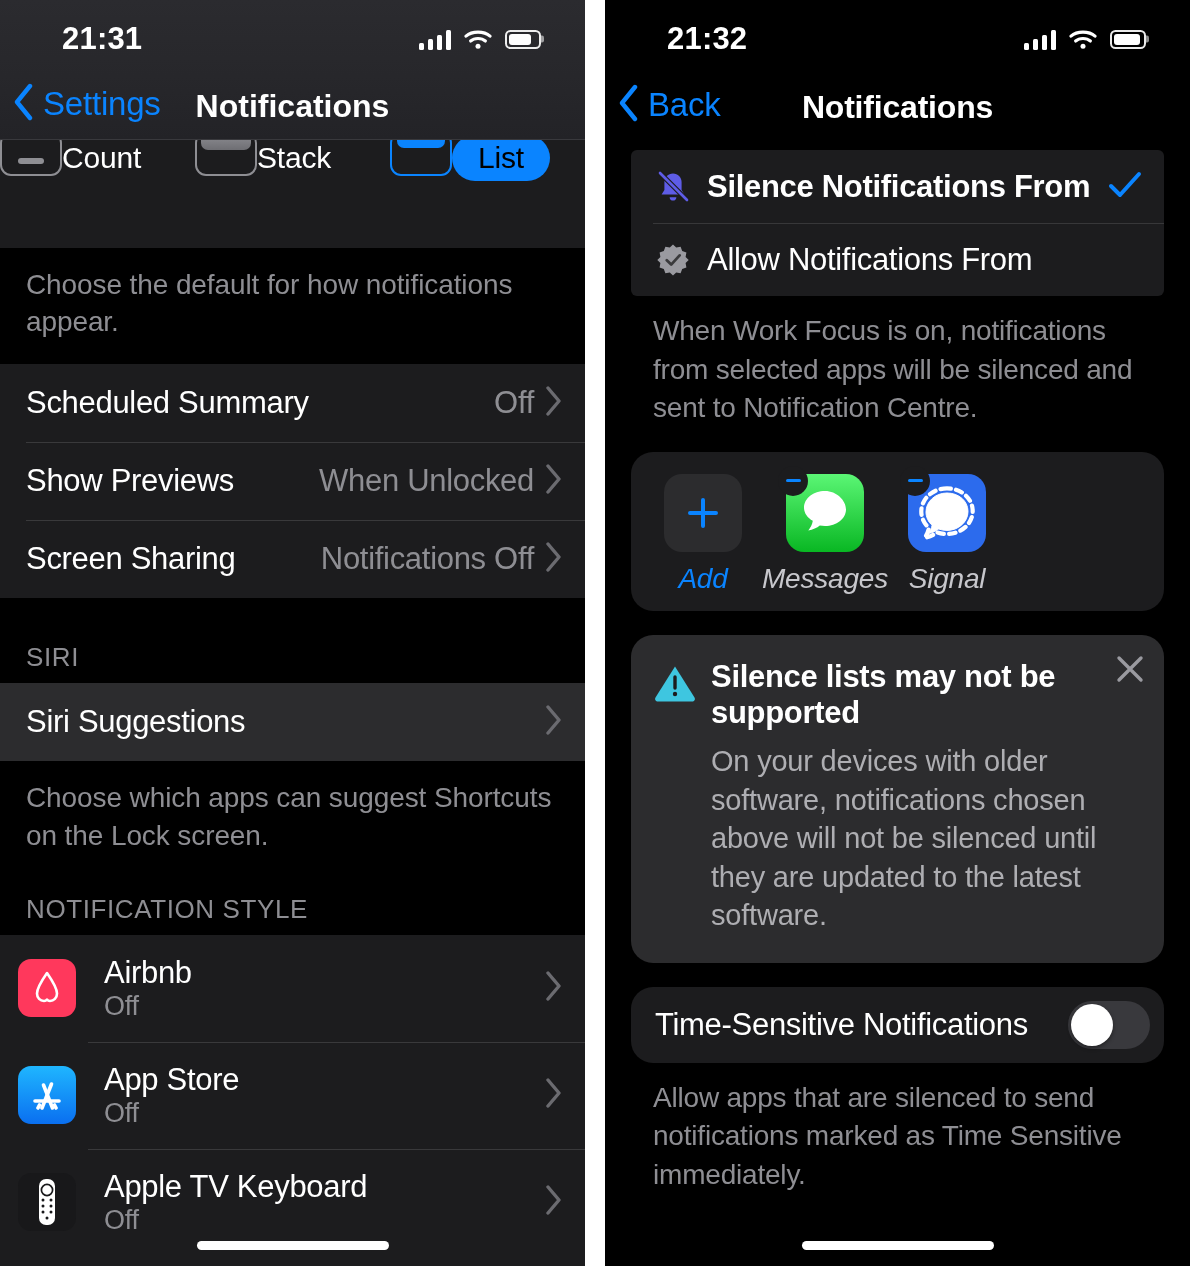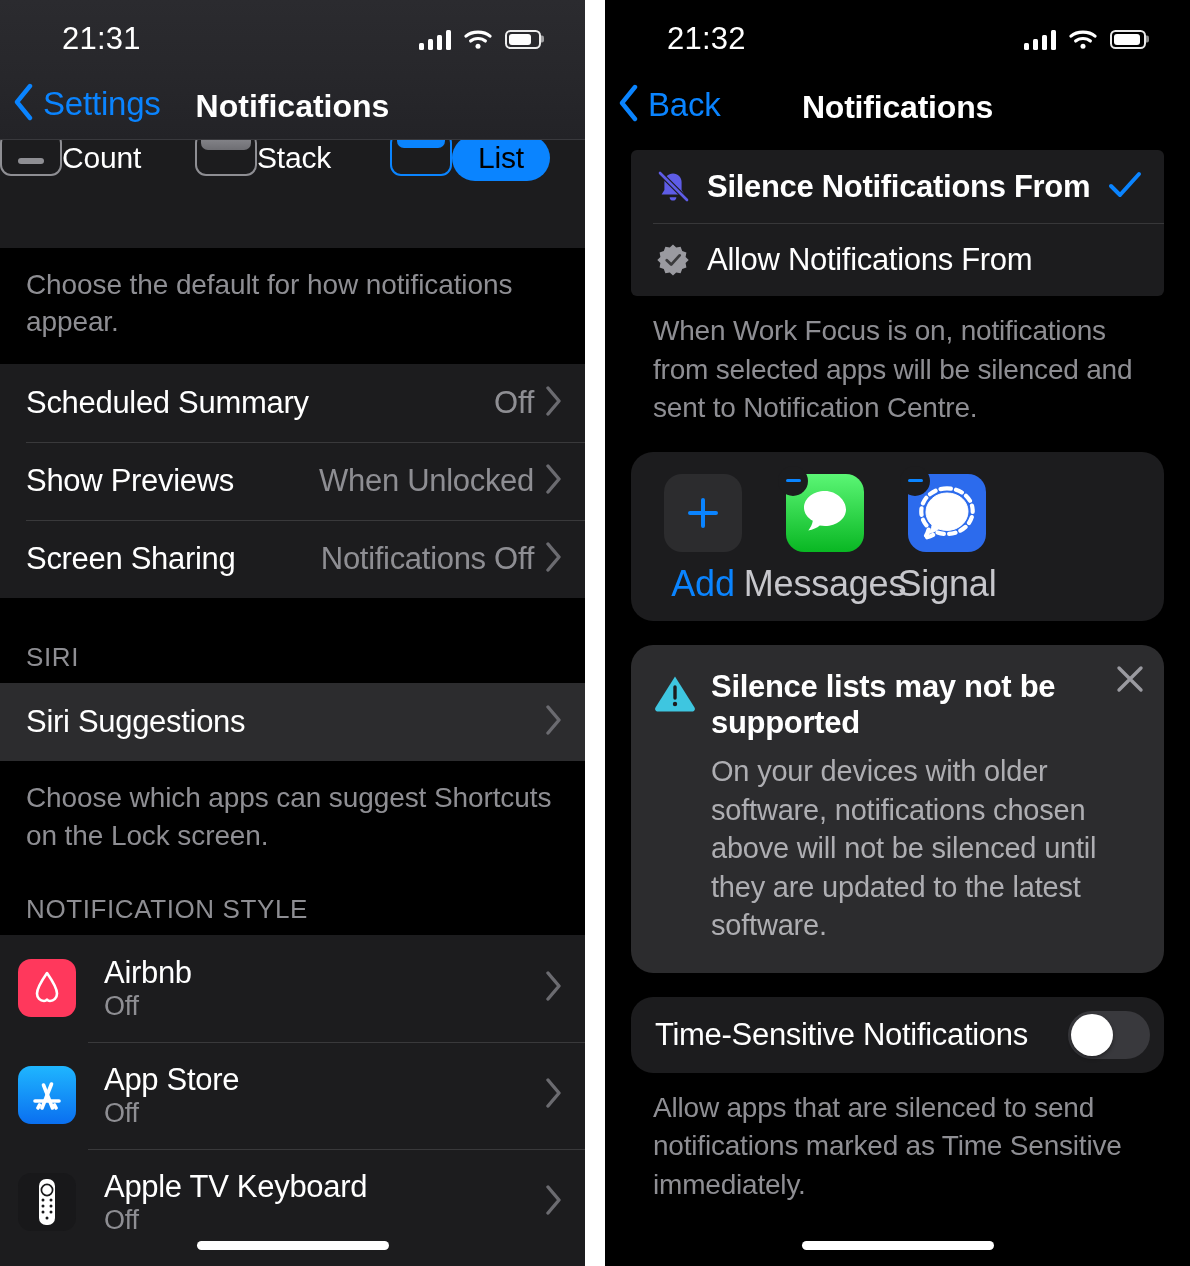--- a/index.html
+++ b/index.html
@@ -18,21 +18,21 @@
   .gap        { width:20px; height:1266px; background:#ffffff; }
   .phone.right { width:585px; background:#000000; }
 
   
   .statusbar {
     position:relative; height:78px;
     display:flex; align-items:center; justify-content:space-between;
     padding:0 44px 0 62px;
     z-index:6;
   }
-  .sb-time { color:#fff; font-size:31px; font-weight:400; letter-spacing:0.2px; }
+  .sb-time { color:#fff; font-size:31px; font-weight:700; letter-spacing:0.2px; }
   .sb-icons { display:flex; align-items:center; gap:13px; }
   .cellular { display:flex; align-items:flex-end; gap:3.5px; height:21px; }
   .cellular i { display:block; width:5.5px; background:#fff; border-radius:1.5px; }
   .cellular i:nth-child(1){ height:7px; }
   .cellular i:nth-child(2){ height:11px; }
   .cellular i:nth-child(3){ height:15px; }
   .cellular i:nth-child(4){ height:20px; }
   .wifi { width:28px; height:21px; display:block; }
   .batt { position:relative; width:36px; height:19px; border:2.2px solid rgba(255,255,255,.92);
           border-radius:5.5px; display:flex; align-items:center; }
@@ -150,21 +150,21 @@
   .cr-label.reg { font-weight:400; }
   .caption {
     color:#8e8e93; font-size:28px; line-height:1.38; letter-spacing:-0.2px;
     padding:16px 12px 0 22px;
   }
 
   .apps-card { background:#1c1c1e; border-radius:22px; padding:22px 24px 16px 24px; display:flex; gap:26px; }
   .app-tile { width:96px; display:flex; flex-direction:column; align-items:center; cursor:pointer; }
   .tile-art { position:relative; width:78px; height:78px; border-radius:18px; }
   .tile-add { background:#2c2c2e; display:flex; align-items:center; justify-content:center; }
-  .tile-label { margin-top:11px; font-size:36px; letter-spacing:-0.2px; color:#c7c7cc; white-space:nowrap; }
+  .tile-label { margin-top:11px; font-size:28px; letter-spacing:-0.2px; color:#c7c7cc; white-space:nowrap;font-style:italic; }
   .tile-label.blue { color:#0a84ff; }
   .minus-badge {
     position:absolute; top:-8px; left:-8px; width:30px; height:30px; border-radius:50%;
     background:#1c1c1e; display:flex; align-items:center; justify-content:center; z-index:3;
   }
   .minus-badge span { display:block; width:15px; height:3px; border-radius:2px; background:#0a84ff; }
 
   .warn-card { background:#2c2c2e; border-radius:22px; padding:24px 22px 28px 22px; position:relative; }
   .warn-head { display:flex; gap:14px; }
   .warn-title { color:#fff; font-size:31px; font-weight:700; line-height:1.18; letter-spacing:-0.3px; max-width:380px; }

